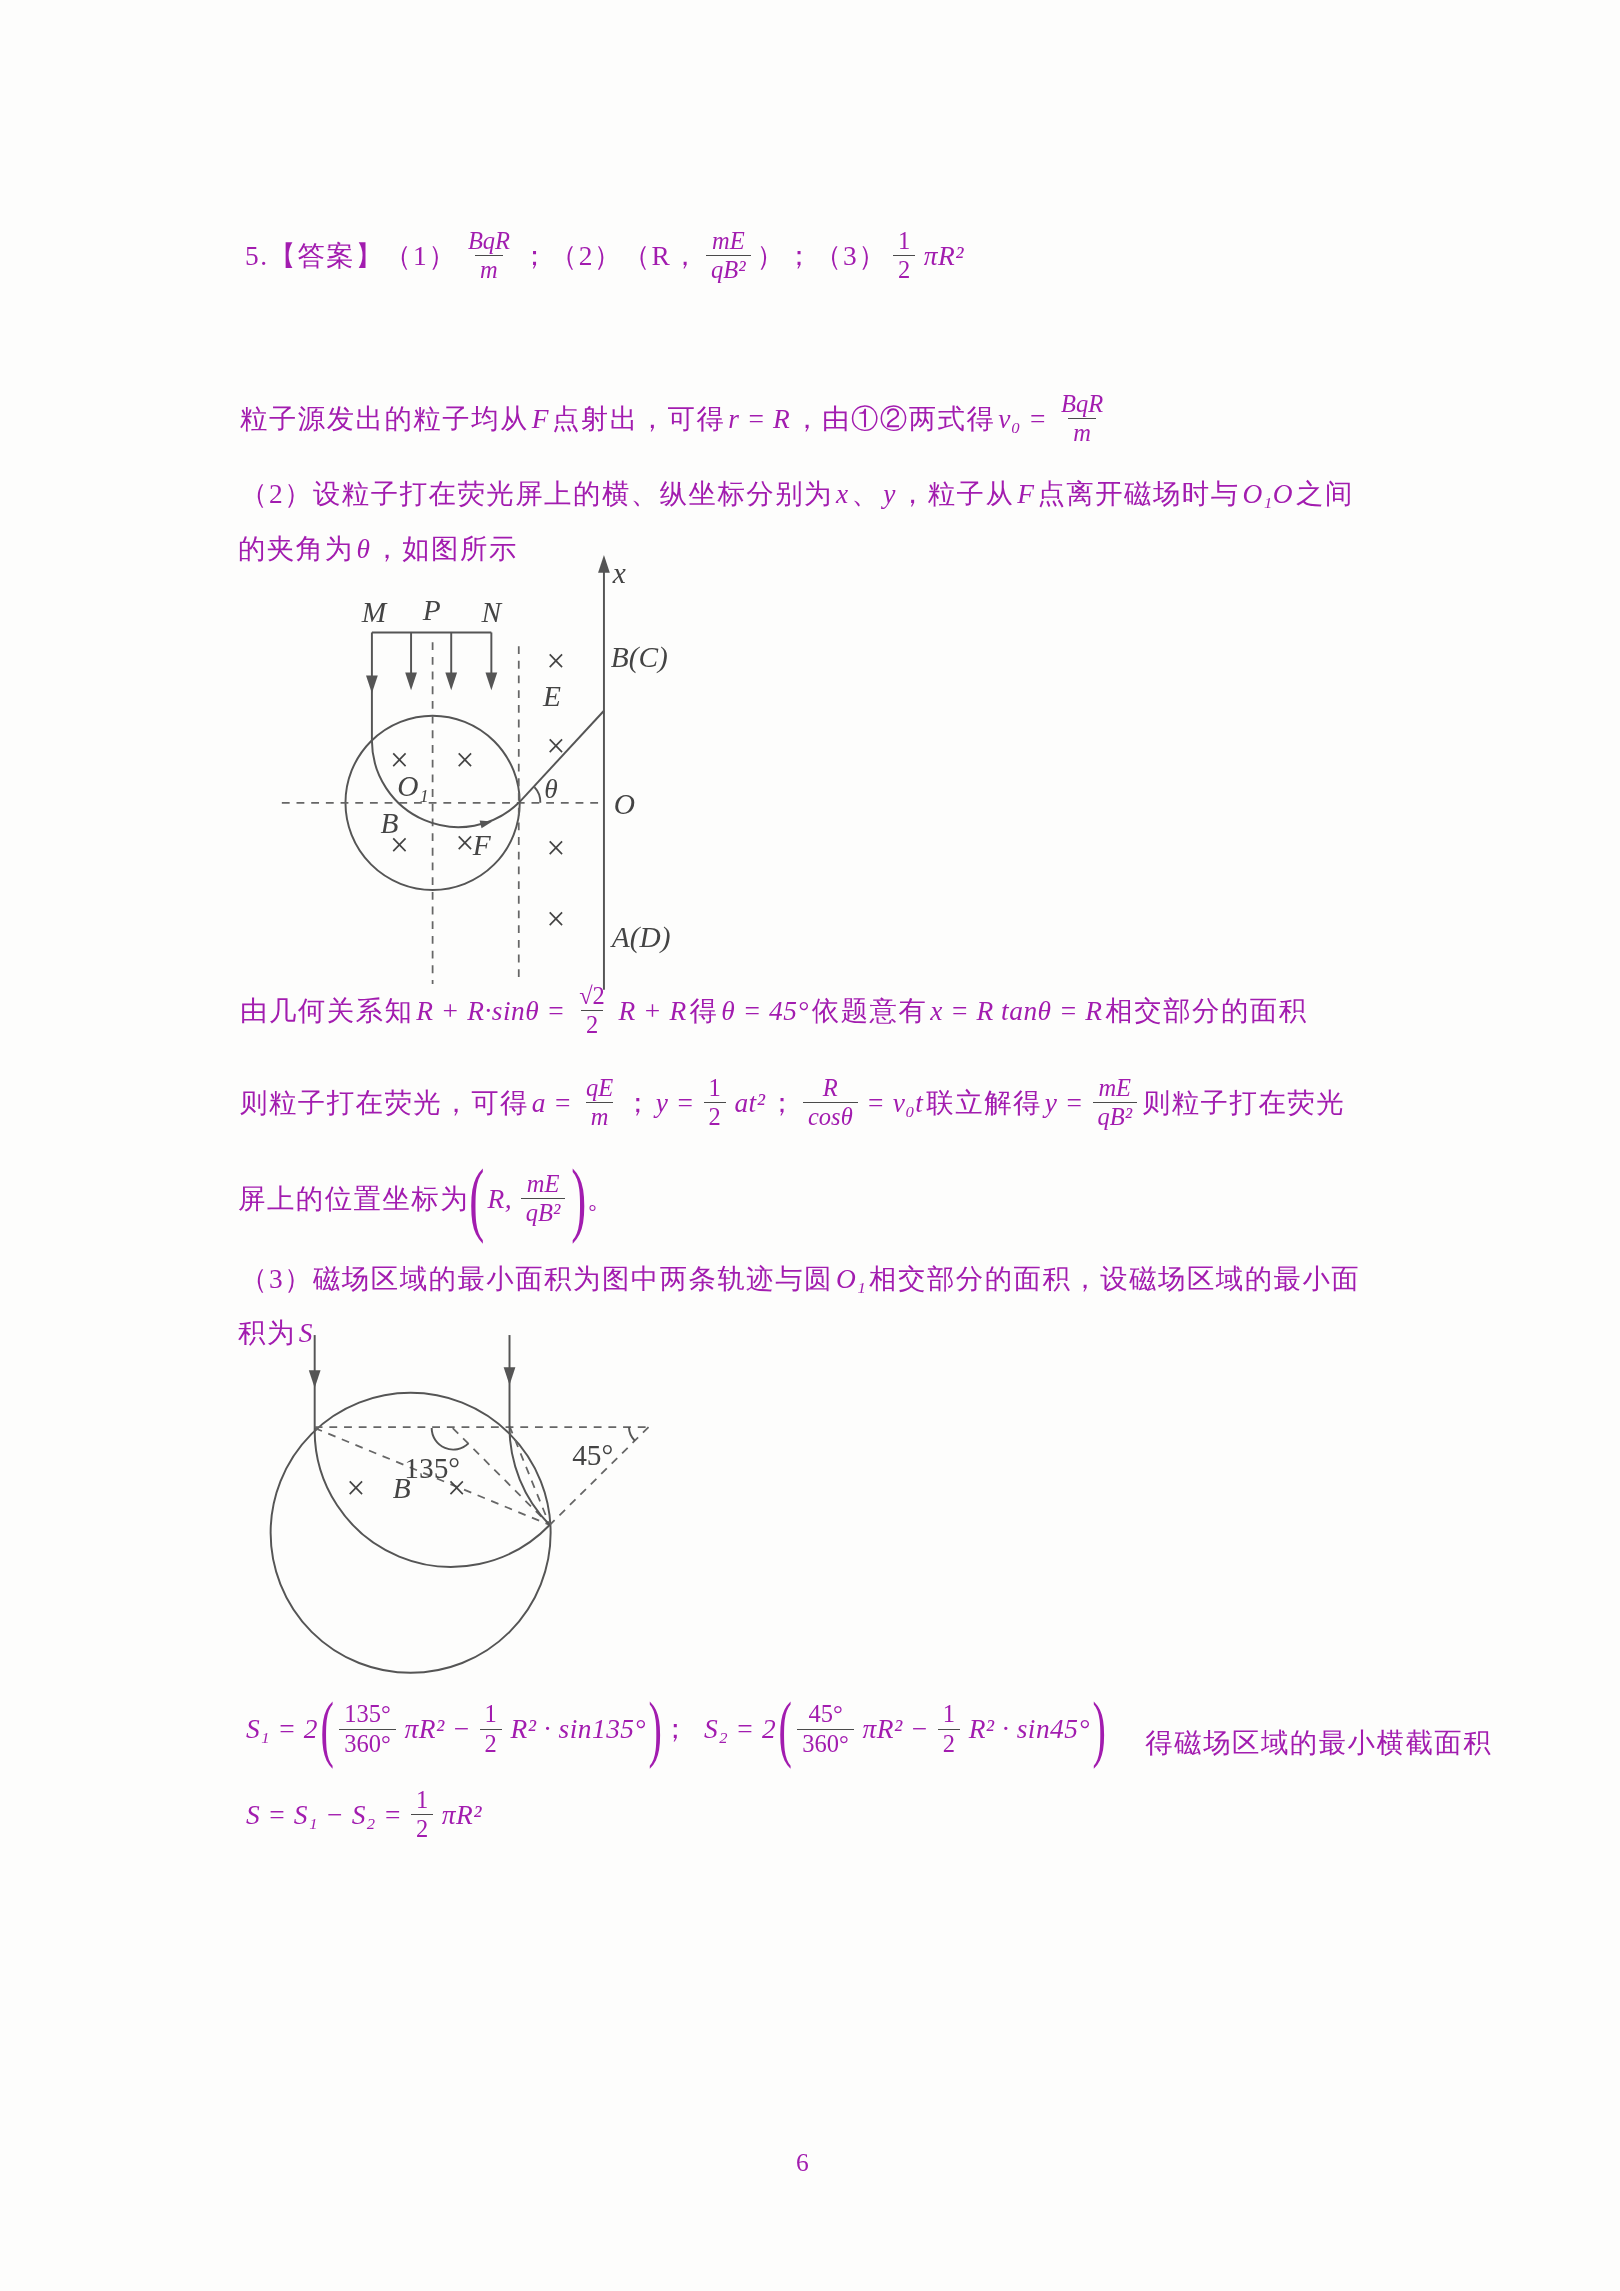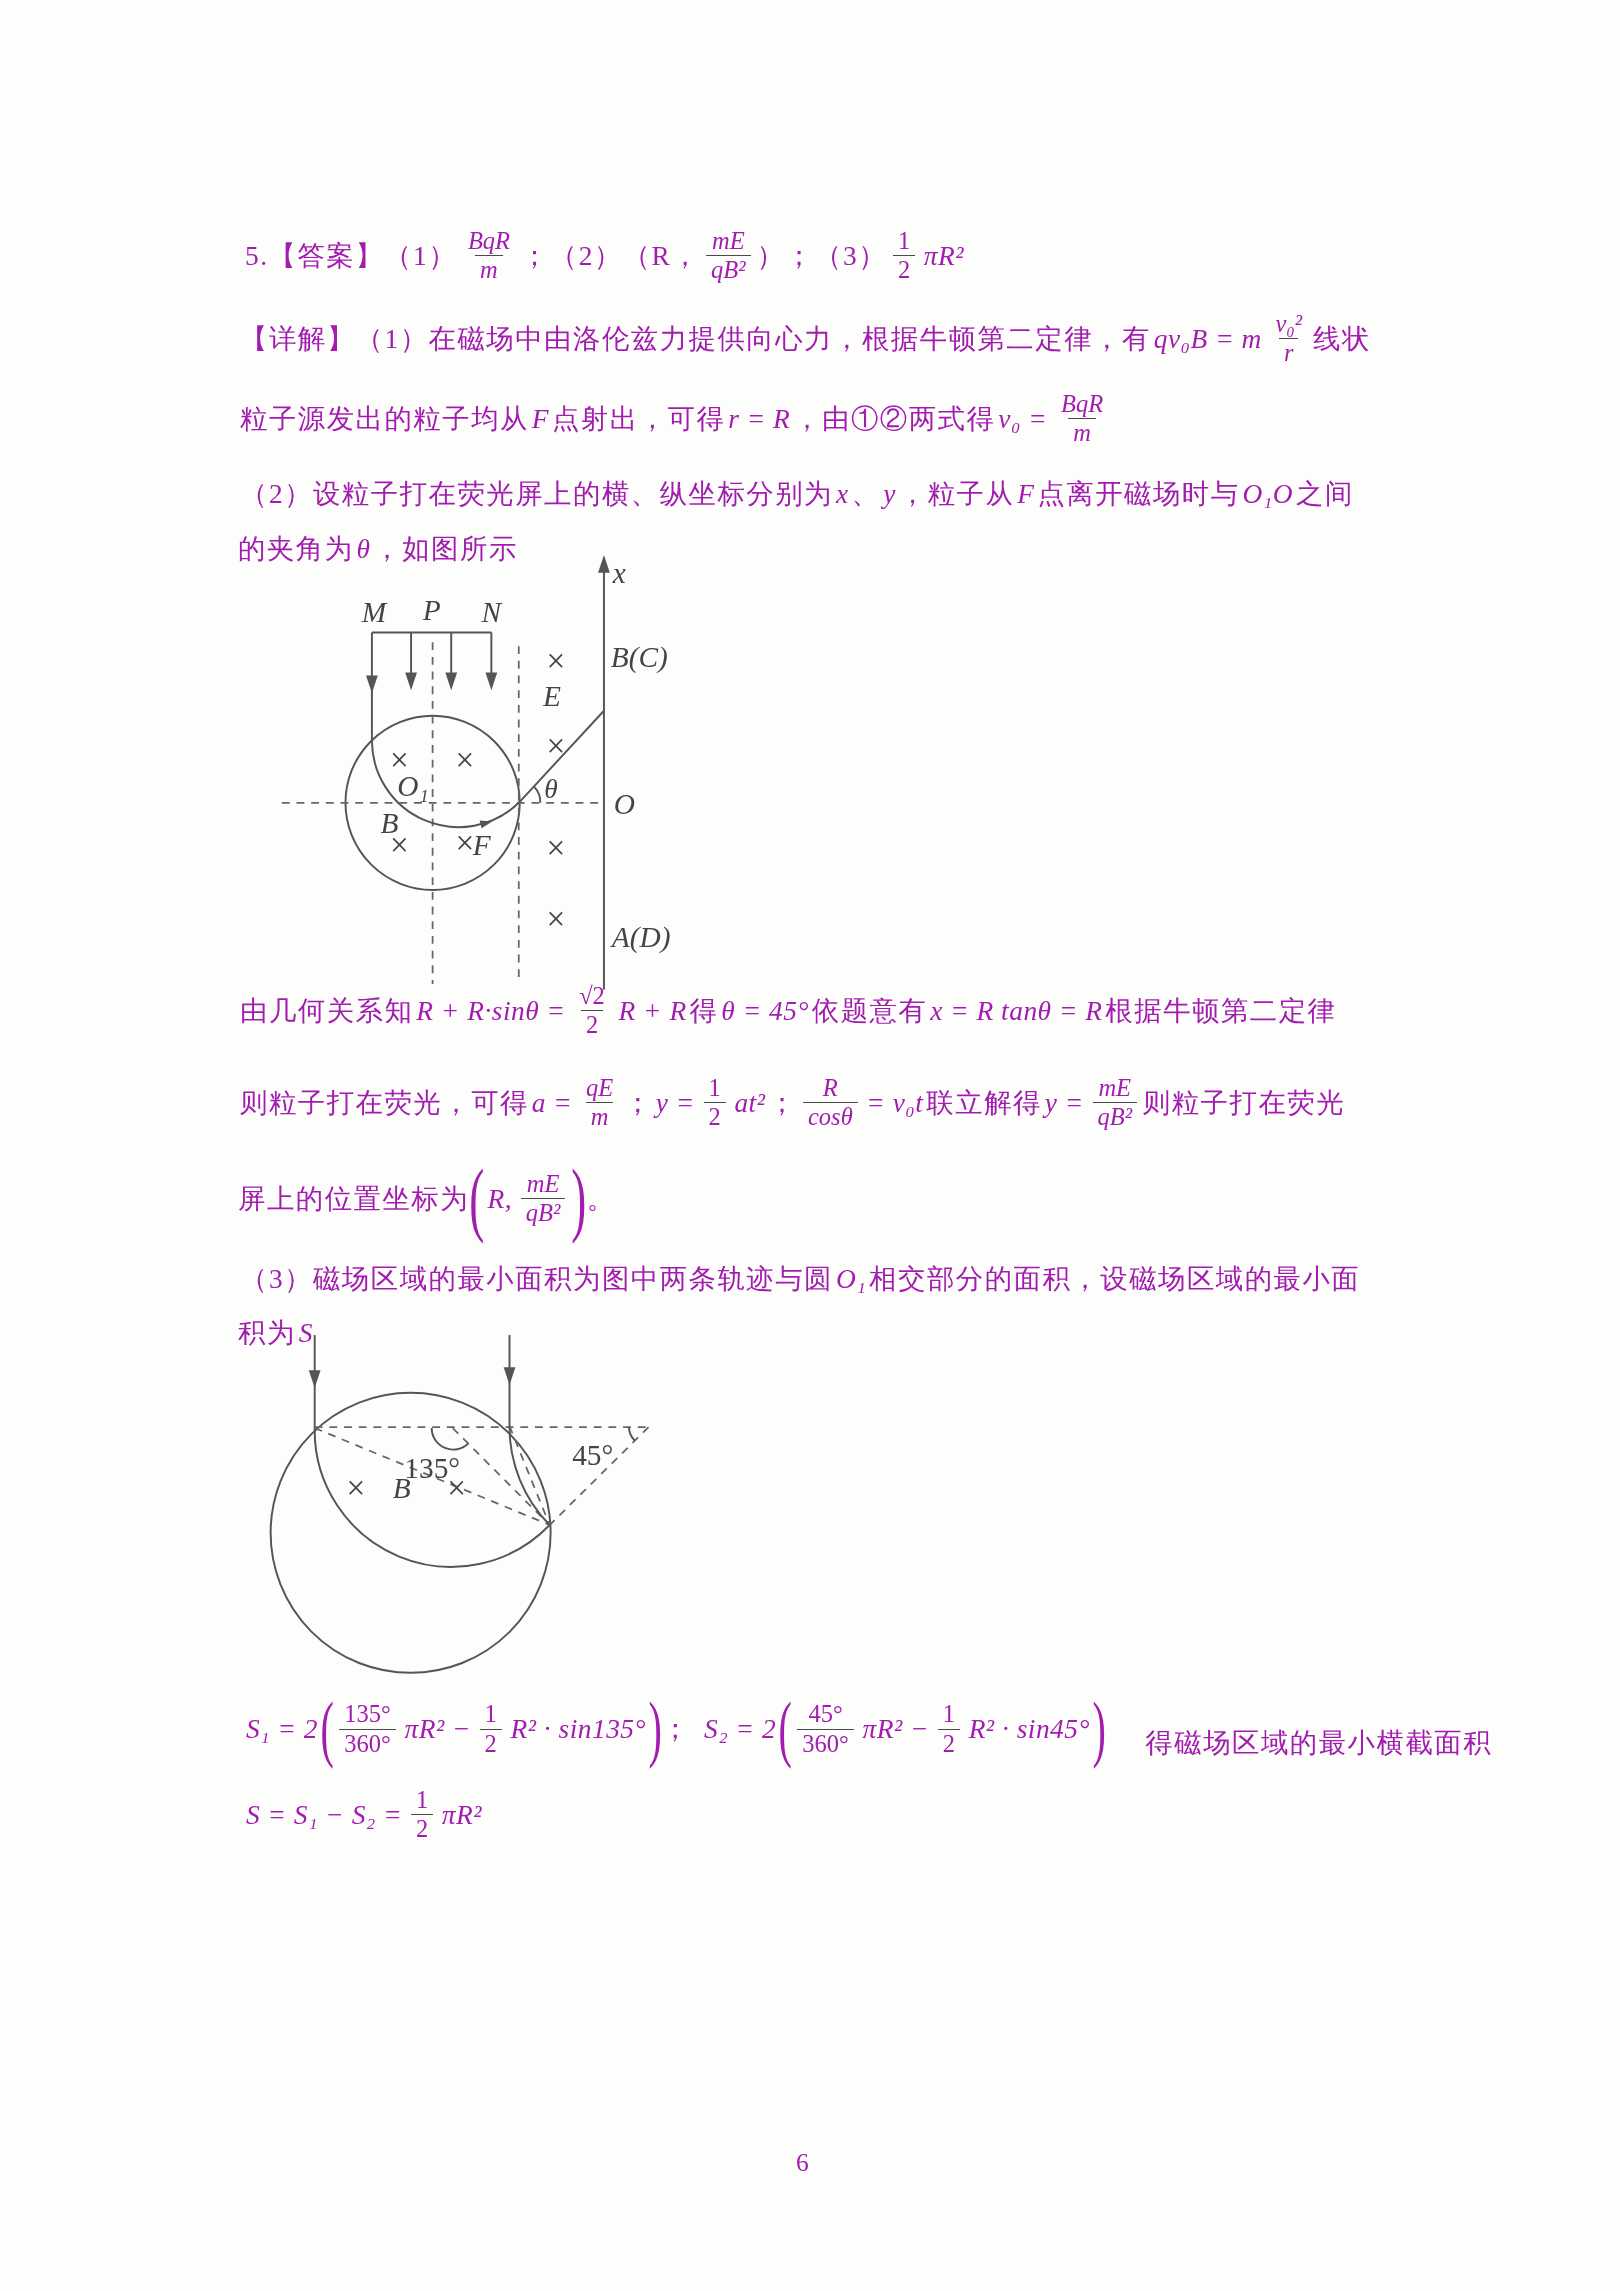--- a/index.html
+++ b/index.html
@@ -39,29 +39,20 @@
         <span class="den">qB²</span>
       </span>
     <span class="t">）；（3）</span>
     <span class="frac up">
         <span class="num">1</span>
         <span class="den">2</span>
       </span>
     <span class="m">πR²</span>
   </div>
 
-  <div class="line" style="top:310px;left:240px;">
-    <span class="t">【详解】（1）在磁场中由洛伦兹力提供向心力，根据牛顿第二定律，有</span>
-    <span class="m">qv₀B = m</span>
-    <span class="frac">
-        <span class="num">v₀²</span>
-        <span class="den">r</span>
-      </span>
-    <span class="t">线状</span>
-  </div>
 
   <div class="line" style="top:390px;left:240px;">
     <span class="t">粒子源发出的粒子均从</span>
     <span class="m">F</span>
     <span class="t">点射出，可得</span>
     <span class="m">r = R</span>
     <span class="t">，由①②两式得</span>
     <span class="m">v₀ =</span>
     <span class="frac">
         <span class="num">BqR</span>
@@ -141,21 +132,21 @@
     <span class="m">R + R·sinθ =</span>
     <span class="frac up">
         <span class="num">√2</span>
         <span class="den">2</span>
       </span>
     <span class="m">R + R</span>
     <span class="t">得</span>
     <span class="m">θ = 45°</span>
     <span class="t">依题意有</span>
     <span class="m">x = R tanθ = R</span>
-    <span class="t">根据牛顿第二定律</span>
+    <span class="t">相交部分的面积</span>
   </div>
 
   <div class="line" style="top:1074px;left:240px;">
     <span class="t">则粒子打在荧光，可得</span>
     <span class="m">a =</span>
     <span class="frac">
         <span class="num">qE</span>
         <span class="den">m</span>
       </span>
     <span class="t">；</span>

